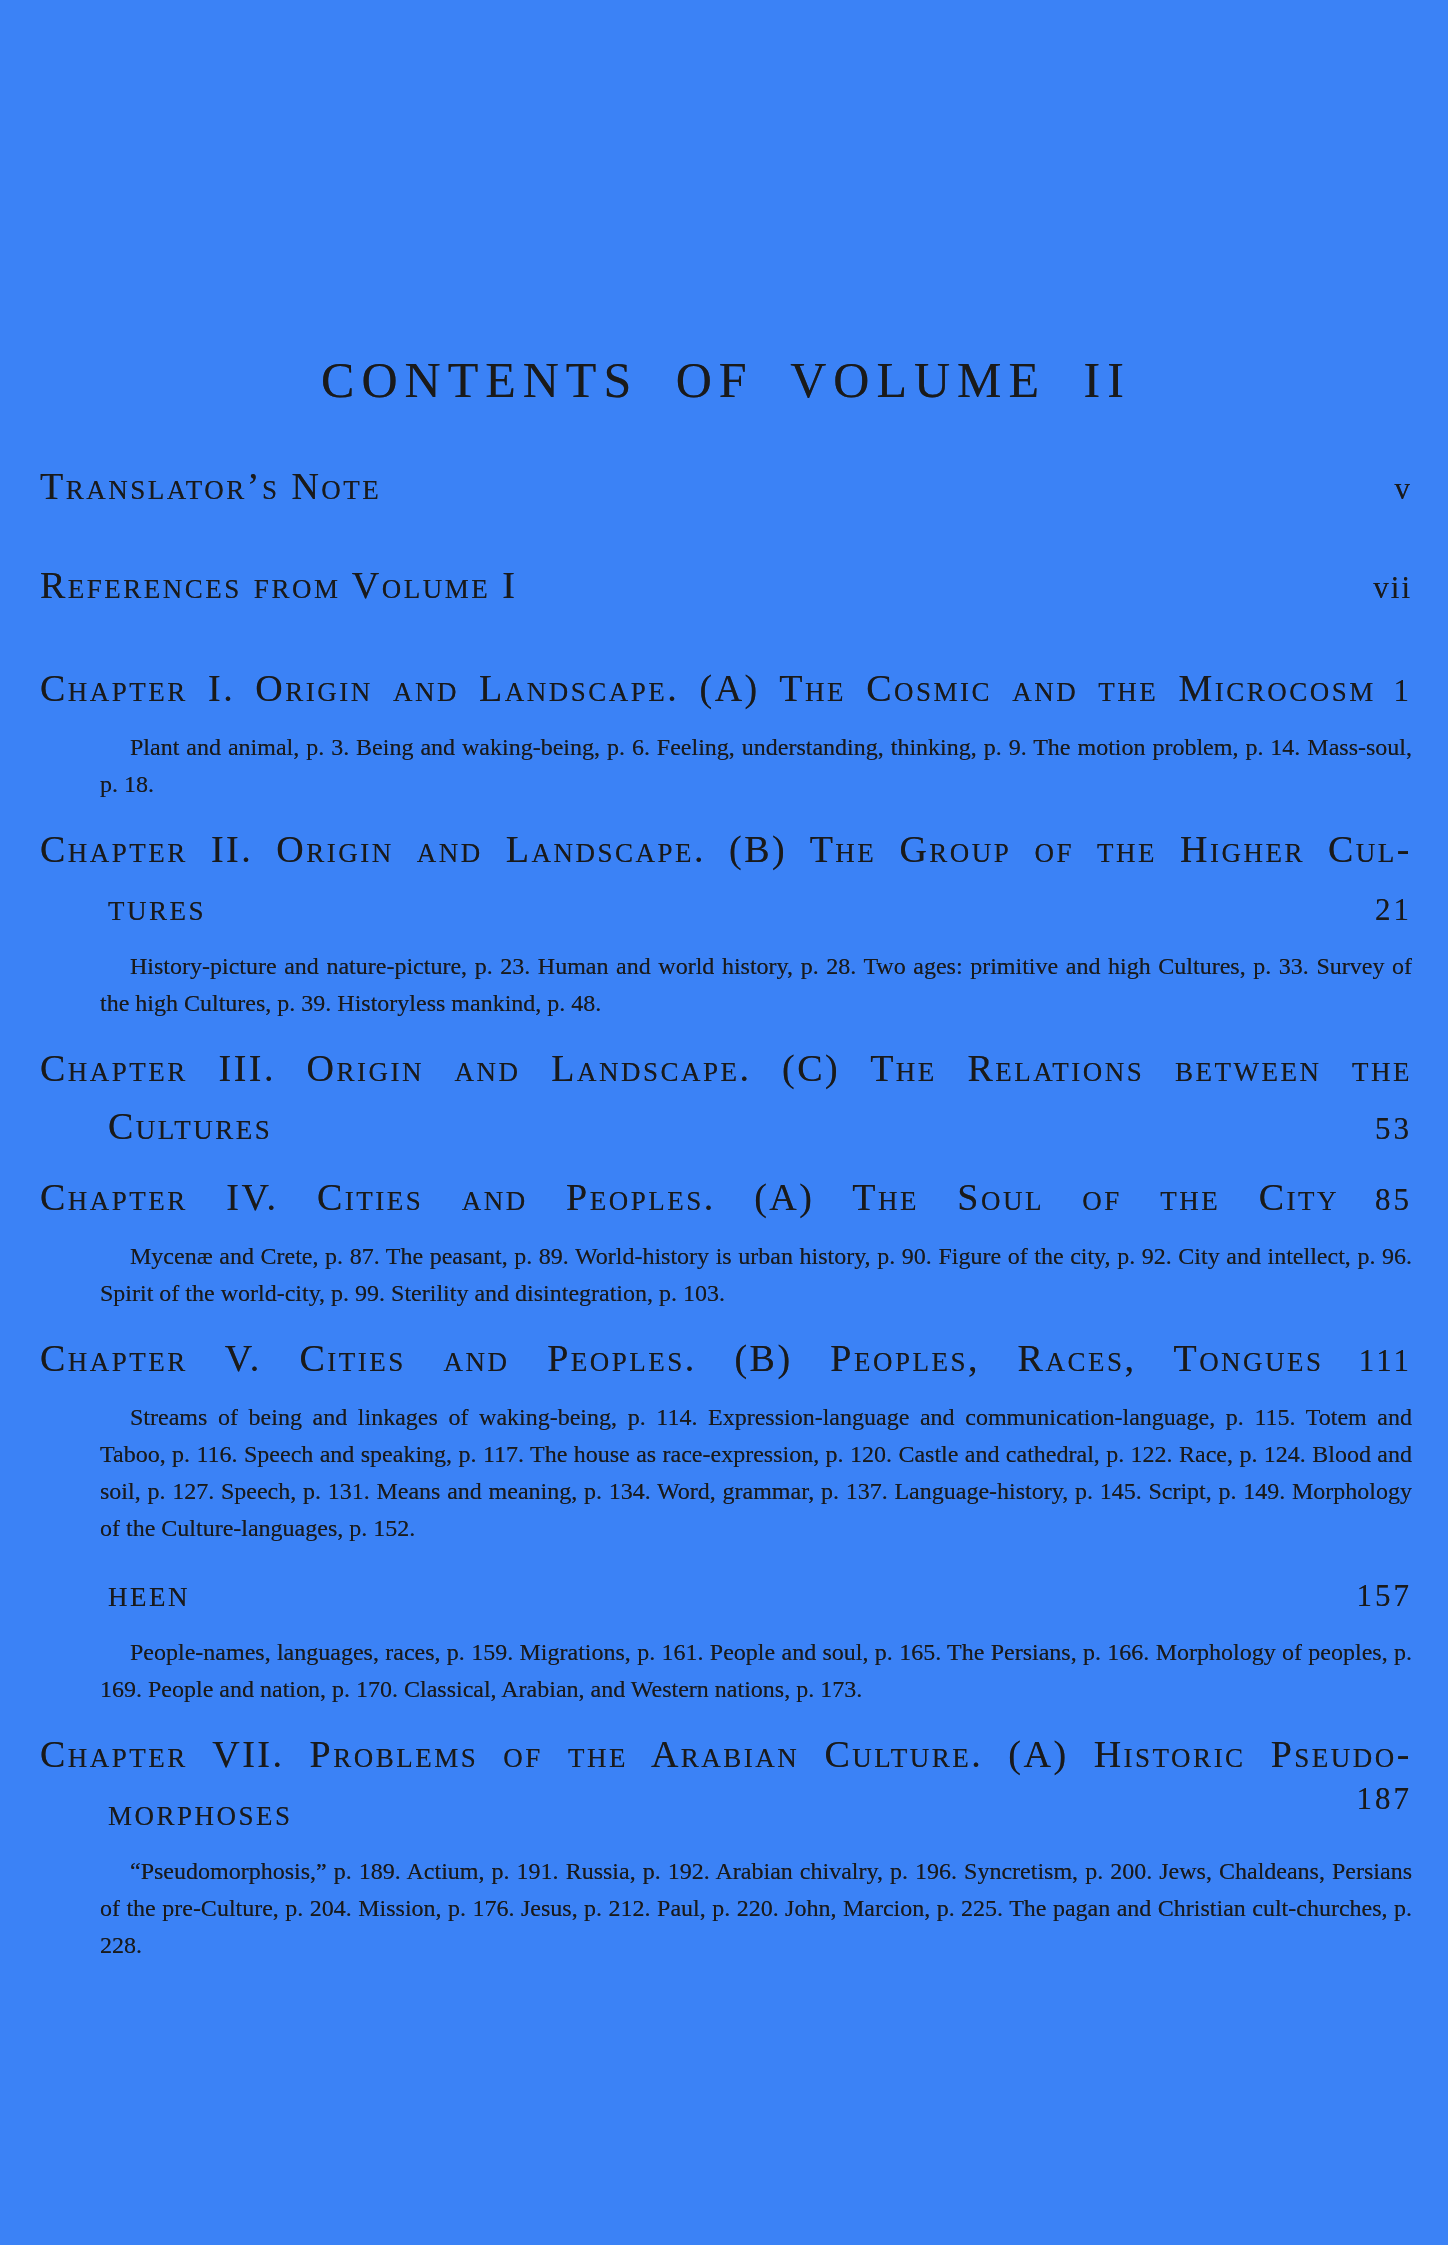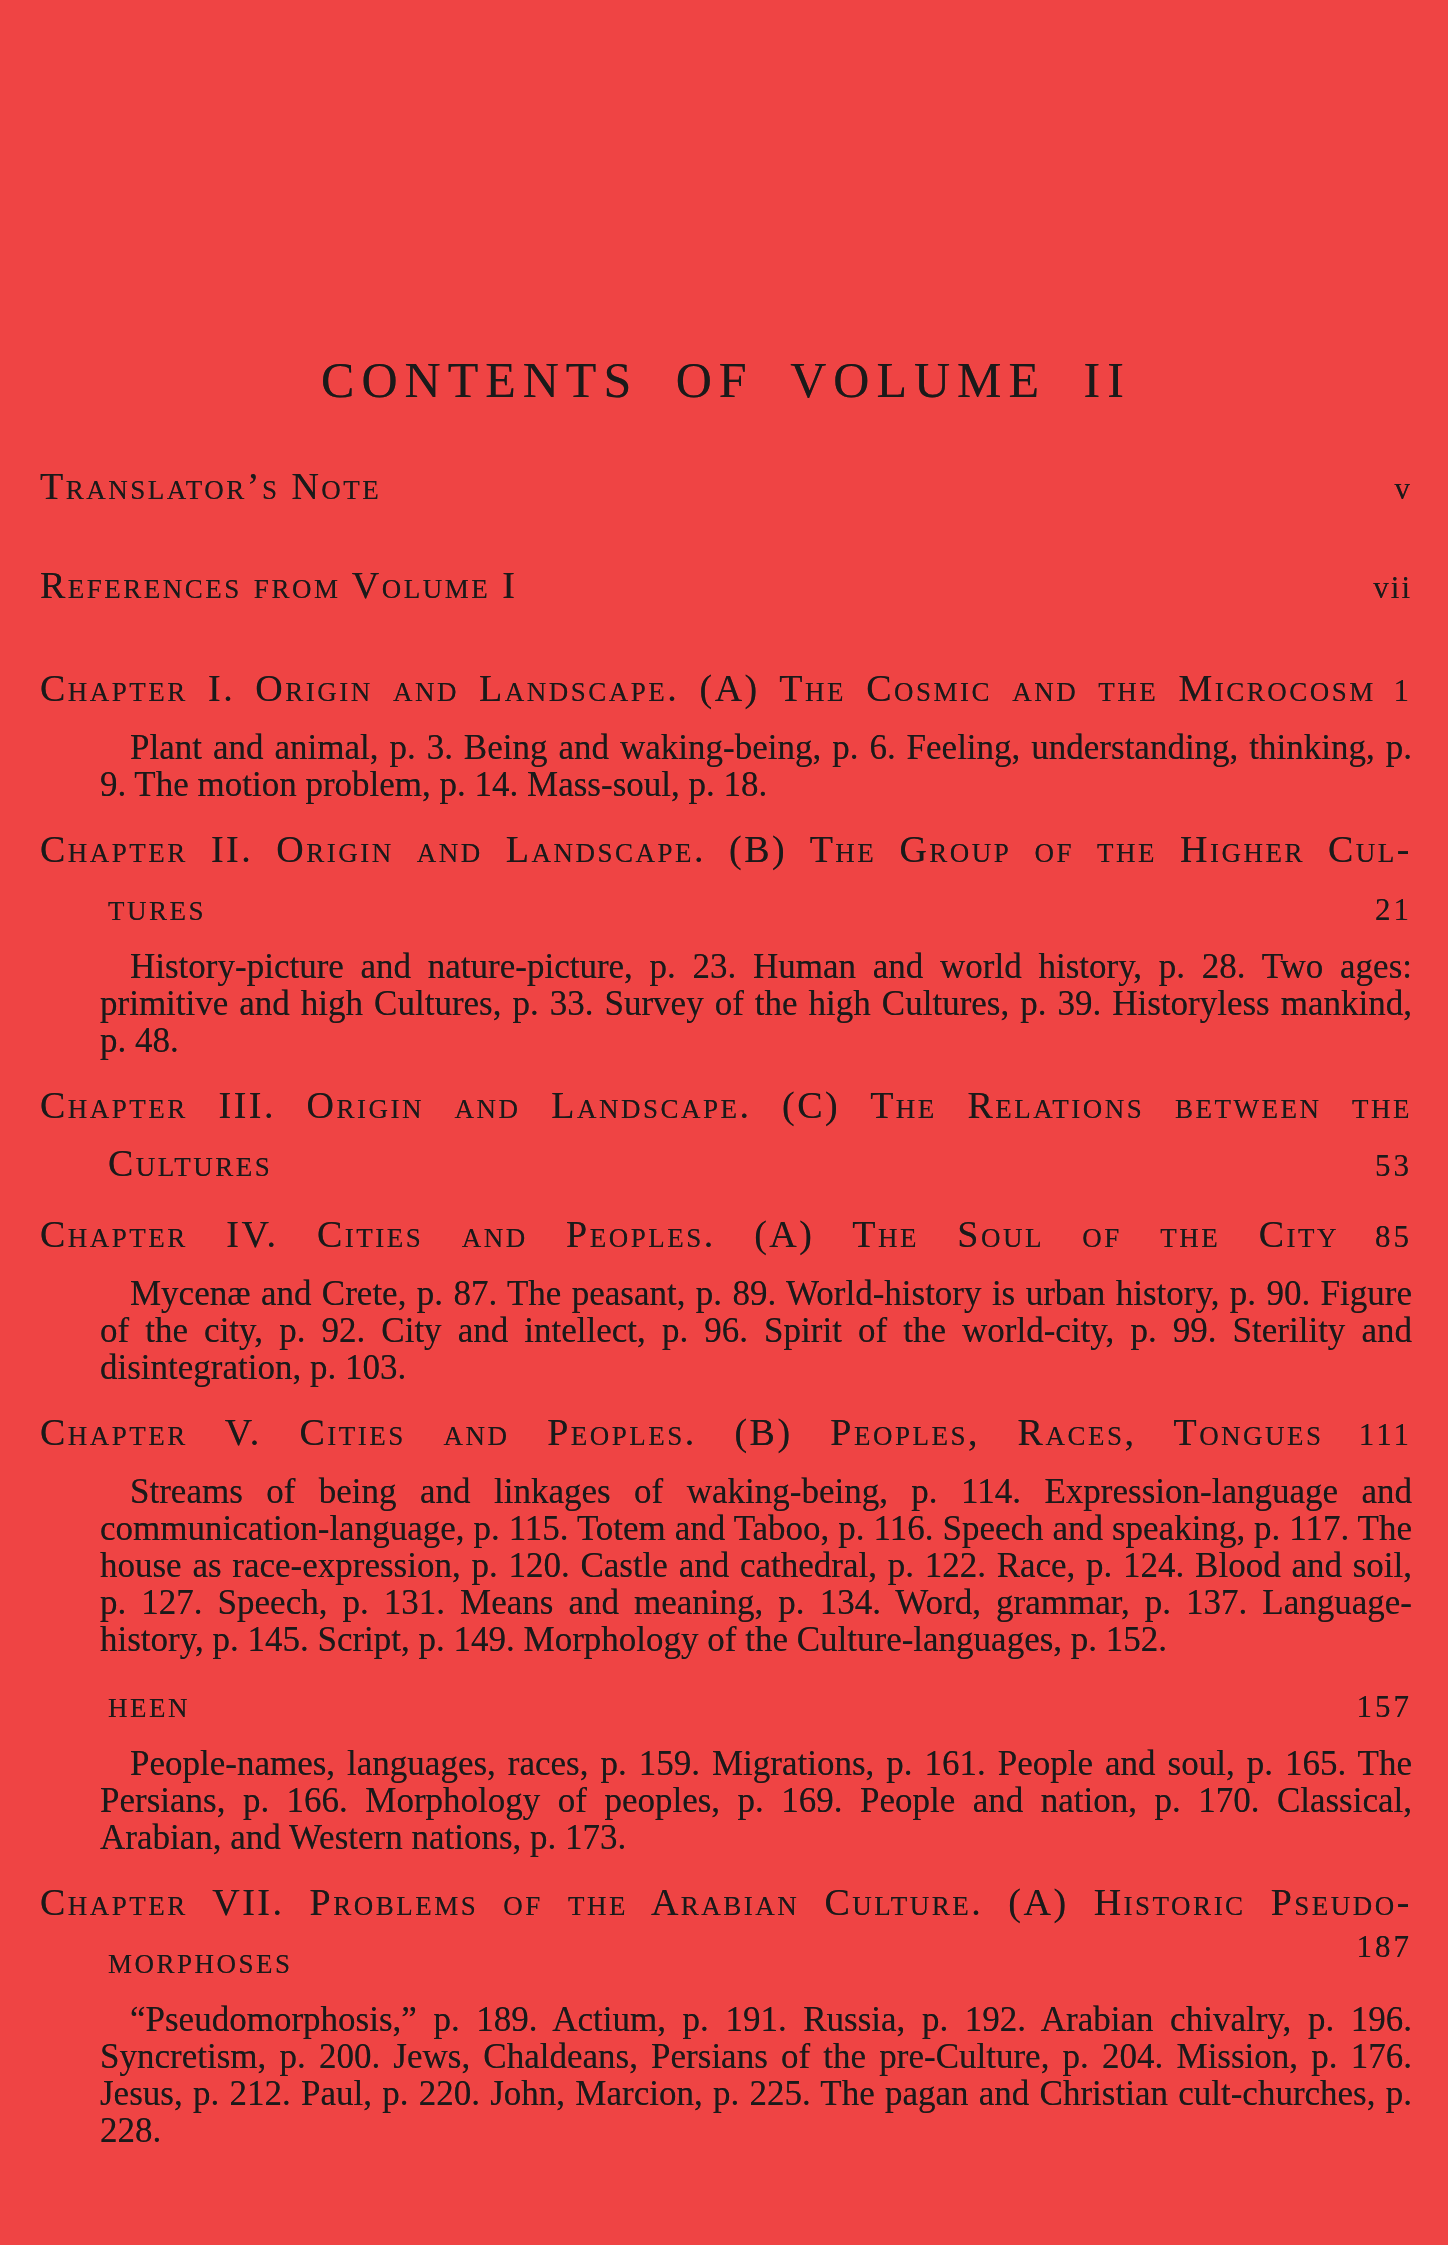--- a/index.html
+++ b/index.html
@@ -4,21 +4,21 @@
 <style>
   html, body {
     margin: 0;
     padding: 0;
     background: #fcfcfa;
   }
   .page {
     position: relative;
     width: 1448px;
     height: 2245px;
-    background: #ef4444;
+    background: #3b82f6;
     overflow: hidden;
     font-family: "Liberation Serif", "DejaVu Serif", serif;
     color: #1a1a1a;
     text-shadow: 0 0 0.6px rgba(10,10,10,0.55);
   }
   .content {
     position: absolute;
     left: 40px;
     top: 0;
     width: 1372px;
@@ -74,21 +74,21 @@
     letter-spacing: 3px;
     white-space: nowrap;
   }
   .pagenum.raised {
     position: relative;
     top: -16px;
     text-align: center;
   }
   .summary {
     margin: 16px 0 0 60px;
-    font-size: 35px;
+    font-size: 24px;
     line-height: 37px;
     text-align: justify;
     text-indent: 30px;
     font-family: Liberation Serif, serif;
   }
 </style>
 </head>
 <body>
 
 <div class="page">

